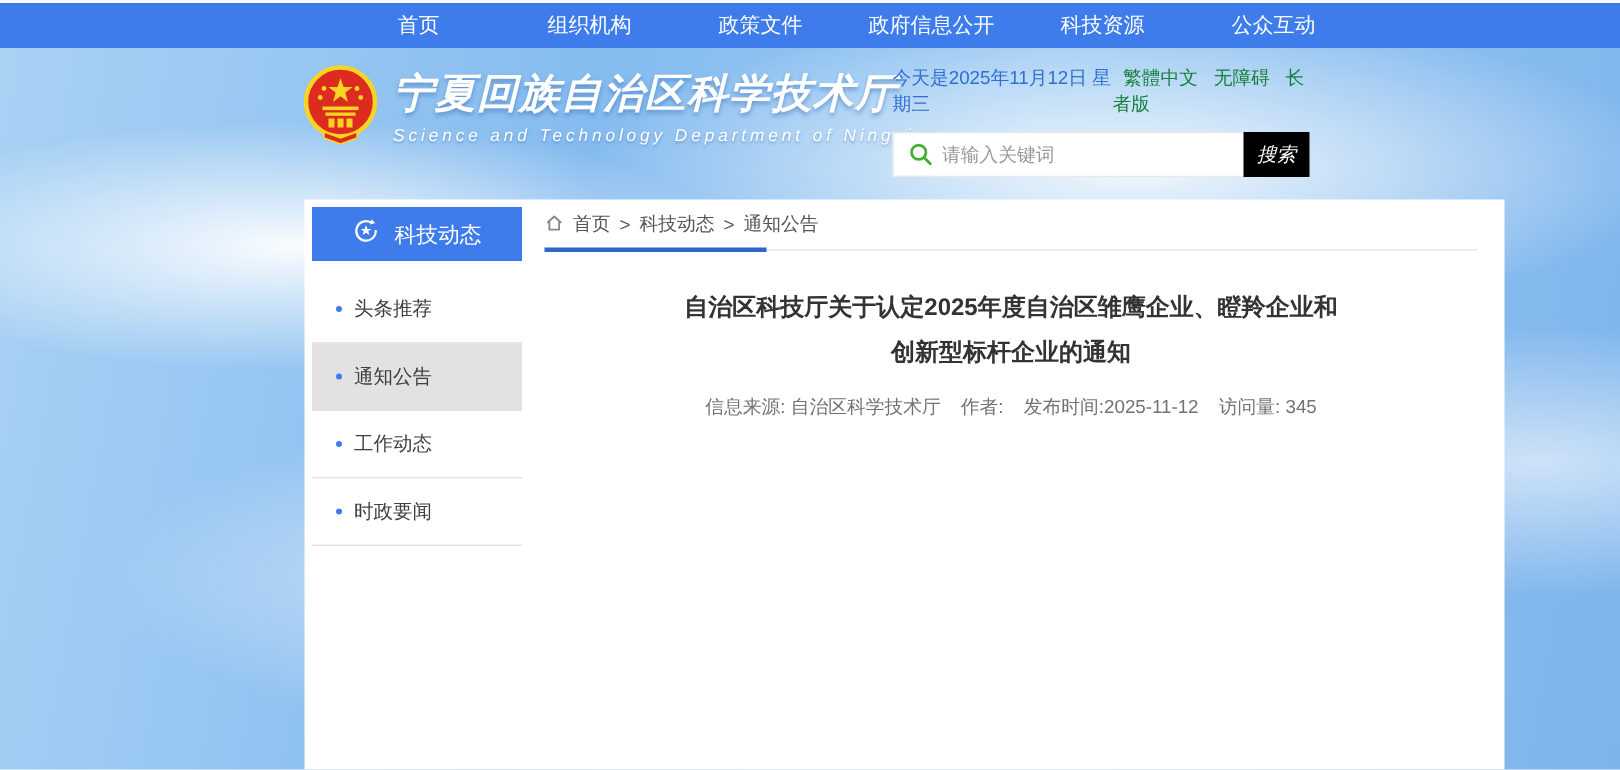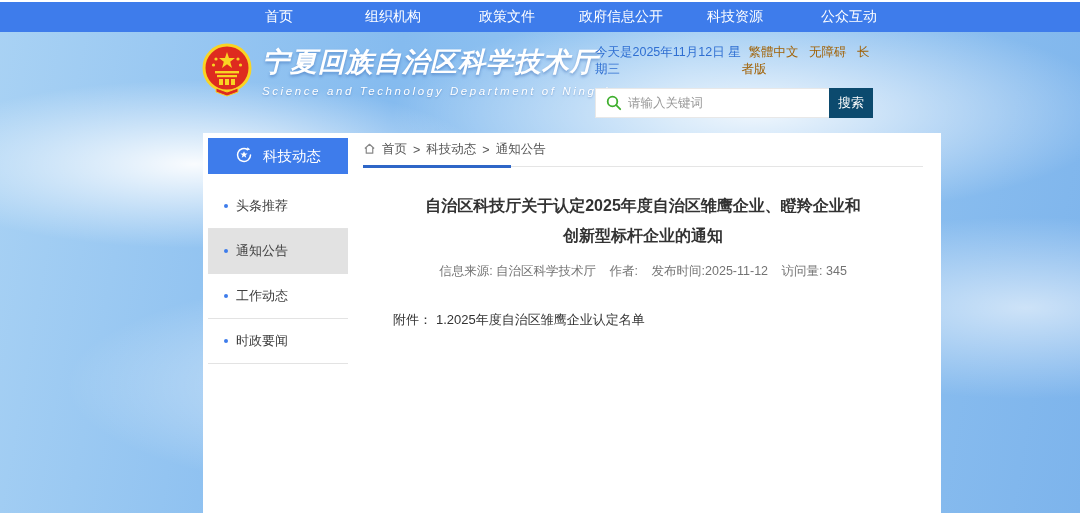--- a/index.html
+++ b/index.html
@@ -32,35 +32,35 @@
   .brand-title {
     font-size:27px; font-weight:bold; color:#ffffff; letter-spacing:1px;
     text-shadow:0 2px 3px rgba(40,90,170,.45);
   }
   .brand-sub {
     margin-top:5px; font-size:11.5px; color:#ffffff; letter-spacing:2.6px;
     text-shadow:0 1px 2px rgba(40,90,170,.4);
   }
   .header-right { position:absolute; left:595px; top:12px; width:278px; }
   .header-meta { display:flex; justify-content:space-between; align-items:center; font-size:12.5px; color:#2f6fd2; }
-  .quick-links a { color:#a16207; text-decoration:none; margin-left:7px; cursor:pointer; }
+  .quick-links a { color:#15803d; text-decoration:none; margin-left:7px; cursor:pointer; }
   .searchbar { margin-top:10px; height:30px; display:flex; align-items:center; background:#ffffff; border:1px solid #e8e8e8; }
   .search-icon { width:26px; display:flex; justify-content:flex-end; }
   .searchbar input {
     flex:1; height:28px; border:none; outline:none; padding:0 6px; font-size:12.5px; color:#333;
     font-family:"Liberation Sans", sans-serif;
   }
   .searchbar input::placeholder { color:#999; }
   .searchbar button {
-    width:44px; height:30px; margin-right:-1px; border:none; background:#0c4a6e; color:#ffffff;
-    font-size:13px; cursor:pointer; font-family:"Liberation Sans", sans-serif;
+    width:44px; height:30px; margin-right:-1px; border:none; background:#000000; color:#ffffff;
+    font-size:13px; cursor:pointer; font-family:"Liberation Sans", sans-serif;font-style:italic;
   }
   
   .content {
-    position:absolute; left:203px; top:133px; width:738px; height:380px;
+    position:absolute; left:203px; top:133px; width:800px; height:380px;
     background:#ffffff; display:flex;
   }
   .sidebar { width:150px; flex:0 0 150px; padding:5px 0 0 5px; }
   .sidebar-header {
     width:140px; height:36px; background:#3e7ceb; color:#ffffff; font-size:14.5px;
     display:flex; align-items:center; justify-content:center; gap:10px;
   }
   .sidebar-menu { list-style:none; margin:10px 0 0; padding:0; width:140px; }
   .sidebar-menu li {
     height:45px; display:flex; align-items:center; padding-left:16px;
@@ -196,21 +196,14 @@
     <h1 class="article-title">自治区科技厅关于认定2025年度自治区雏鹰企业、瞪羚企业和创新型标杆企业的通知</h1>
 
     <div class="article-meta">
       <span>信息来源: 自治区科学技术厅</span>
       <span>作者:</span>
       <span>发布时间:2025-11-12</span>
       <span>访问量: 345</span>
     </div>
 
 
-    <div class="attachments">
-      <span class="att-label">附件：</span>
-      <div class="att-list">
-        <a>1.2025年度自治区雏鹰企业认定名单</a>
-
-      </div>
-    </div>
   </main>
 </div>
 
 </body></html>

